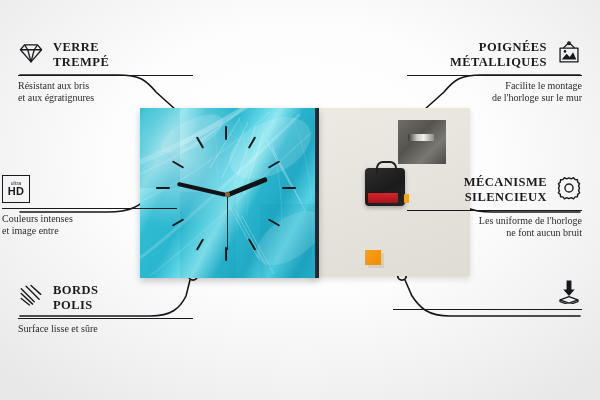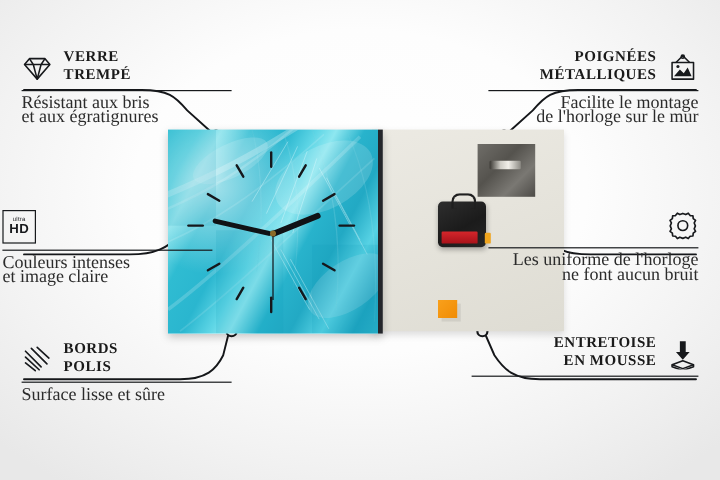--- a/index.html
+++ b/index.html
@@ -78,33 +78,33 @@
 
   .hand{position:absolute;background:#101216;transform-origin:0% 50%;border-radius:2px;}
   .hand-sec{position:absolute;background:#101216;transform-origin:50% 0%;width:1.6px;}
   .hub{
     position:absolute;width:5px;height:5px;border-radius:50%;
     background:#8a6a28;box-shadow:0 0 1px rgba(0,0,0,.6);
   }
 
   
   .feature{position:absolute;width:180px;}
-  .feature .head{display:flex;align-items:flex-end;gap:9px;}
+  .feature .head{display:flex;align-items:flex-start;gap:9px;}
   .feature.right .head{flex-direction:row-reverse;}
   .feature .title{
     font-family:"Liberation Serif", serif;
     font-weight:bold;font-size:12.5px;line-height:15px;
     letter-spacing:.45px;color:#1a1a1a;text-transform:uppercase;
     white-space:pre-line;
   }
   .feature.right .title{text-align:right;}
   .feature .rule{height:1px;background:#17191c;margin-top:5px;}
   .feature .desc{
     font-family:"Liberation Serif", serif;
-    font-size:15px;line-height:12px;color:#2b2b2b;
+    font-size:10px;line-height:12px;color:#2b2b2b;
     margin-top:4px;white-space:pre-line;
   }
   .feature.right .desc{text-align:right;}
   .icon{width:26px;height:26px;flex:0 0 26px;display:block;}
   .icon svg{display:block;width:26px;height:26px;}
 
   
   .hd-badge{
     width:26px;height:26px;flex:0 0 26px;border:1.4px solid #17191c;
     display:flex;flex-direction:column;align-items:center;justify-content:center;
@@ -231,21 +231,21 @@
 
   <div class="feature left" style="left:2px;top:175px;width:175px;">
     <div class="head">
       <span class="hd-badge">
         <span class="u">ultra</span>
         <span class="h">HD</span>
       </span>
     </div>
     <div class="rule"></div>
     <div class="desc">Couleurs intenses
-et image claire</div>
+et image entre</div>
   </div>
 
   <div class="feature right" style="left:407px;top:40px;width:175px;">
     <div class="head">
       <span class="icon">
         <svg viewBox="0 0 32 32" fill="none" stroke="#17191c" stroke-width="1.6" stroke-linejoin="round">
           <rect x="5" y="10" width="22" height="17"></rect>
           <path d="M16 3 L9 10 M16 3 L23 10"></path>
           <circle cx="16" cy="4" r="1.6"></circle>
           <path d="M7 24 L13 17 L17 21 L21 15 L25 24 Z" fill="#17191c" stroke="none"></path>
@@ -275,34 +275,34 @@
   </div>
 
   <div class="feature right" style="left:407px;top:175px;width:175px;">
     <div class="head">
       <span class="icon">
         <svg viewBox="0 0 32 32" fill="none" stroke="#17191c" stroke-width="1.7" stroke-linejoin="round">
           <path d="M16 3.5 l3 1.2 2.6-1.4 1.9 2.4 2.9 .2 .3 2.9 2.4 1.9 -1.4 2.6 1.2 3 -1.2 3 1.4 2.6 -2.4 1.9 -.3 2.9 -2.9 .2 -1.9 2.4 -2.6-1.4 -3 1.2 -3-1.2 -2.6 1.4 -1.9-2.4 -2.9-.2 -.3-2.9 -2.4-1.9 1.4-2.6 -1.2-3 1.2-3 -1.4-2.6 2.4-1.9 .3-2.9 2.9-.2 1.9-2.4 2.6 1.4z"></path>
           <circle cx="16" cy="16" r="5"></circle>
         </svg>
       </span>
+      <span class="title">MÉCANISME
+SILENCIEUX</span>
     </div>
     <div class="rule"></div>
     <div class="desc">Les uniforme de l'horloge
 ne font aucun bruit</div>
   </div>
 
   <div class="feature right" style="left:393px;top:278px;width:189px;">
     <div class="head">
       <span class="icon">
         <svg viewBox="0 0 32 32" fill="none" stroke="#17191c" stroke-width="1.6" stroke-linejoin="round">
           <path d="M13 3 h6 v11 h4 l-7 8 -7-8 h4 z" fill="#17191c" stroke="none"></path>
           <path d="M16 23 l11 4 -11 4 -11-4 z"></path>
           <path d="M5 27 v2 l11 4 11-4 v-2"></path>
         </svg>
       </span>
-      <span class="title">ENTRETOISE
-EN MOUSSE</span>
     </div>
     <div class="rule"></div>
   </div>
 
 </div>
 
 </body></html>

